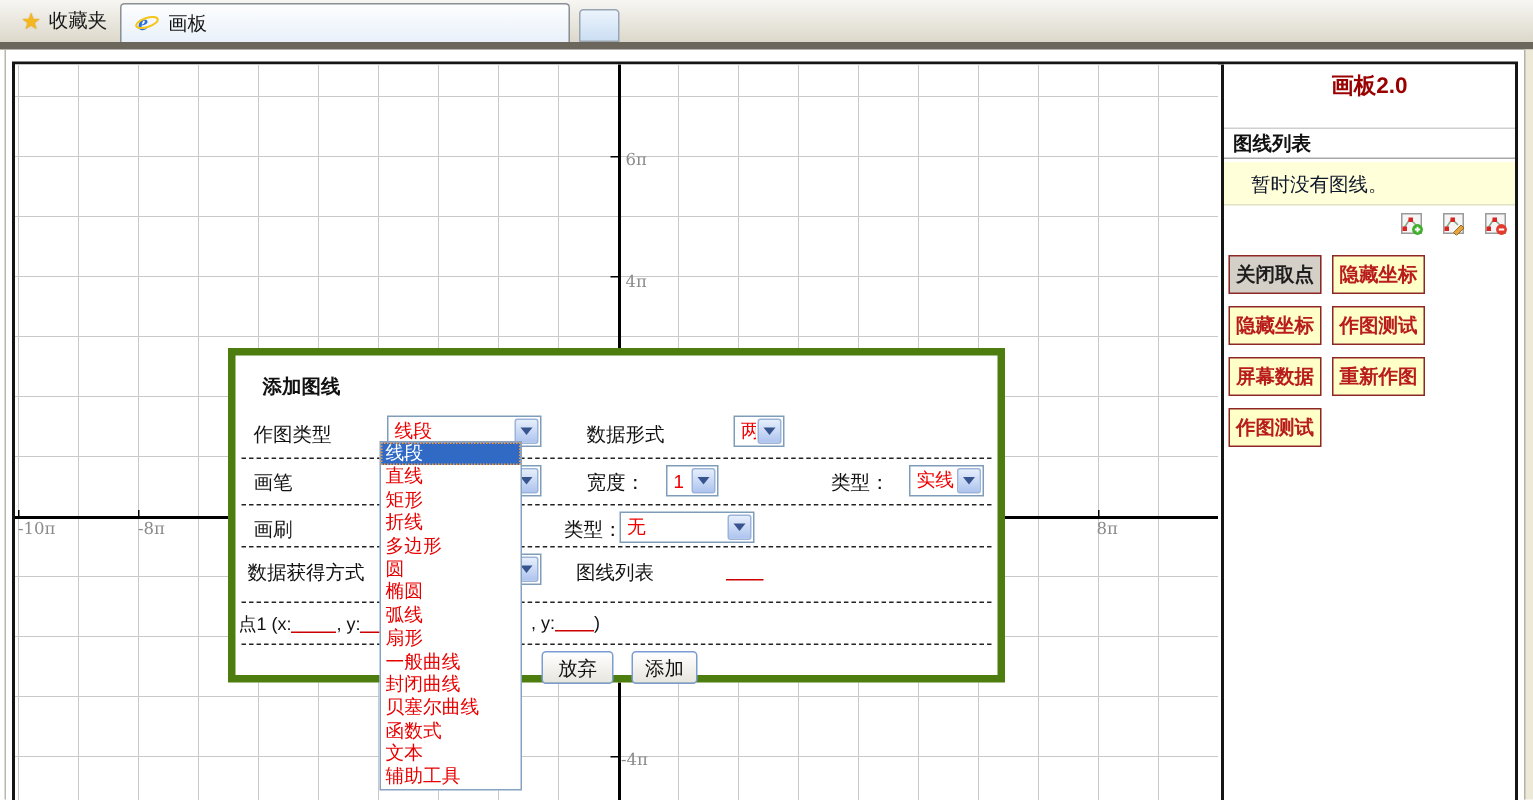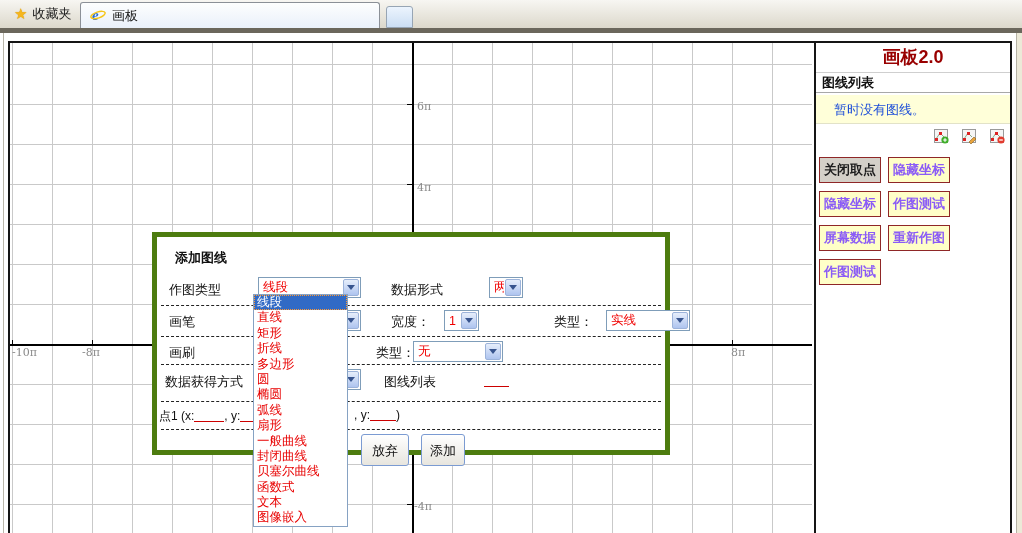--- a/index.html
+++ b/index.html
@@ -31,52 +31,52 @@
       linear-gradient(to bottom, #c9c9c9 1px, transparent 1px);
     background-size:40px 40px; background-position:2px 21px; }
   .y-axis { position:absolute; left:402px; top:0; width:2px; height:100%; background:#000; }
   .x-axis { position:absolute; left:0; top:301px; width:100%; height:2px; background:#000; }
   .tickx { position:absolute; width:1px; height:5px; top:297px; background:#000; }
   .ticky { position:absolute; width:6px; height:1px; left:397px; background:#000; }
   .axis-lab { position:absolute; font-family:"DejaVu Serif", serif; font-size:11px; color:#8a8a8a; }
   
   .sidebar { position:absolute; left:804px; top:0; right:0; bottom:0; background:#fff;
     border-left:2px solid #151515; }
-  .sb-title { height:30px; line-height:29px; text-align:center; color:#990000;
-    font-weight:bold; font-size:18px; border-bottom:1px solid #cfcfcf; }
+  .sb-title { height:43px; line-height:29px; text-align:center; color:#990000;
+    font-weight:bold; font-size:15px; border-bottom:1px solid #cfcfcf; }
   .sb-head { height:20px; line-height:20px; padding-left:6px; font-weight:bold; font-size:13px;
     color:#111; border-bottom:1px solid #a8a8a8; }
   .sb-empty { height:29px; line-height:29px; margin-top:2px; padding-left:18px; font-size:13px;
-    background:#ffffd9; border-bottom:1px solid #e2e2c8; color:#1d4ed8; }
+    background:#ffffd9; border-bottom:1px solid #e2e2c8; color:#0f172a; }
   .sb-icons { height:24px; display:flex; justify-content:flex-end; align-items:center;
     gap:13px; padding-right:5px; }
   .sb-icons svg { display:block; }
   .sb-tools-head { margin-top:2px; }
   .sb-btns { padding:9px 3px; display:flex; flex-wrap:wrap; gap:8px 7px; }
-  .sb-btn { border:1px solid #8f2727; background:#ffffc8; color:#8b5cf6; font-weight:bold;
+  .sb-btn { border:1px solid #8f2727; background:#ffffc8; color:#b91c1c; font-weight:bold;
     font-size:13px; padding:3px 4px; cursor:pointer; }
   .sb-btn.pressed { background:#d4d0c8; color:#1d1d1d; }
   
   .dialog { position:absolute; left:152px; top:232px; width:518px; height:223px;
     background:#fff; border:5px solid #4d7c0f; z-index:30; font-size:13px; color:#111; }
   .dlg-title { position:absolute; left:18px; top:12px; font-weight:bold; font-size:13px; }
   .dlg-lab { position:absolute; white-space:nowrap; }
   .dashed { position:absolute; left:4px; right:4px; border-top:1px dashed #222; }
   .xp-select { position:absolute; height:21px; background:#fff; border:1px solid #7f9db9;
     display:flex; align-items:center; }
   .xp-select .val { flex:1; padding-left:4px; font-size:12.5px; color:#f00000; overflow:hidden;
     white-space:nowrap; }
   .xp-select .arr { width:16px; height:17px; margin:1px; border-radius:2px;
     background:linear-gradient(#e6eefb,#aec4ef); border:1px solid #9cb3da;
     display:flex; align-items:center; justify-content:center; }
   .xp-select .arr::after { content:""; border:4px solid transparent; border-top:5px solid #37548e;
     margin-top:4px; }
   .u-red { display:inline-block; height:12px; border-bottom:1px solid #cc0000; vertical-align:-2px; }
   .pt-seg { position:absolute; font-size:12px; white-space:nowrap; }
-  .xp-btn { position:absolute; height:32px; border:1px solid #7b9bd2; border-radius:3px;
+  .xp-btn { position:absolute; height:22px; border:1px solid #7b9bd2; border-radius:3px;
     background:linear-gradient(#ffffff,#e7e5de); font-size:13px; color:#111; text-align:center;
     line-height:17px; cursor:pointer; font-family:"Liberation Sans", sans-serif; }
   
   .dropdown { position:absolute; left:253px; top:294px; width:95px; z-index:40;
     background:#fff; border:1px solid #86a2c3; }
   .dd-item { height:15.4px; line-height:15.4px; padding-left:3px; font-size:12.5px;
     color:#e80000; white-space:nowrap; cursor:pointer; }
   .dd-item.sel { background:#316ac5; color:#fff; outline:1px dotted #ff9933; outline-offset:-1px; }
 </style>
 </head>
@@ -120,21 +120,21 @@
     <div class="ticky" style="top:61px"></div>
     <div class="ticky" style="top:141px"></div>
     <div class="ticky" style="top:221px"></div>
     <div class="ticky" style="top:381px"></div>
     <div class="ticky" style="top:461px"></div>
 
     <span class="axis-lab" style="left:407px; top:57px">6π</span>
     <span class="axis-lab" style="left:407px; top:138px">4π</span>
     <span class="axis-lab" style="left:404px; top:457px">-4π</span>
     <span class="axis-lab" style="left:2px;  top:303px">-10π</span>
-    <span class="axis-lab" style="left:72px; top:303px">-8π</span>
+    <span class="axis-lab" style="left:82px; top:303px">-8π</span>
     <span class="axis-lab" style="left:721px; top:303px">8π</span>
   </div>
 
   <div class="sidebar">
     <div class="sb-title">画板2.0</div>
     <div class="sb-head">图线列表</div>
     <div class="sb-empty">暂时没有图线。</div>
     <div class="sb-icons">
       <span>
         <svg width="15" height="15" viewBox="0 0 15 15">
@@ -197,21 +197,21 @@
   <div class="xp-select" style="left:101px; top:73px; width:103px">
     <span class="val"></span>
       <span class="arr"></span>
   </div>
   <span class="dlg-lab" style="left:234px; top:76px">宽度：</span>
   <div class="xp-select" style="left:287px; top:73px; width:35px">
     <span class="val">1</span>
     <span class="arr"></span>
   </div>
   <span class="dlg-lab" style="left:397px; top:76px">类型：</span>
-  <div class="xp-select" style="left:449px; top:73px; width:84px">
+  <div class="xp-select" style="left:449px; top:73px; width:50px">
     <span class="val">实线</span>
     <span class="arr"></span>
   </div>
   <div class="dashed" style="top:99px"></div>
 
   <span class="dlg-lab" style="left:12px; top:107px">画刷</span>
   <span class="dlg-lab" style="left:219px; top:107px">类型：</span>
   <div class="xp-select" style="left:256px; top:104px; width:90px">
     <span class="val">无</span>
     <span class="arr"></span>
@@ -243,14 +243,14 @@
   <div class="dd-item">多边形</div>
   <div class="dd-item">圆</div>
   <div class="dd-item">椭圆</div>
   <div class="dd-item">弧线</div>
   <div class="dd-item">扇形</div>
   <div class="dd-item">一般曲线</div>
   <div class="dd-item">封闭曲线</div>
   <div class="dd-item">贝塞尔曲线</div>
   <div class="dd-item">函数式</div>
   <div class="dd-item">文本</div>
-  <div class="dd-item">图像嵌入</div>
+  <div class="dd-item">辅助工具</div>
 </div>
 
 </body></html>

